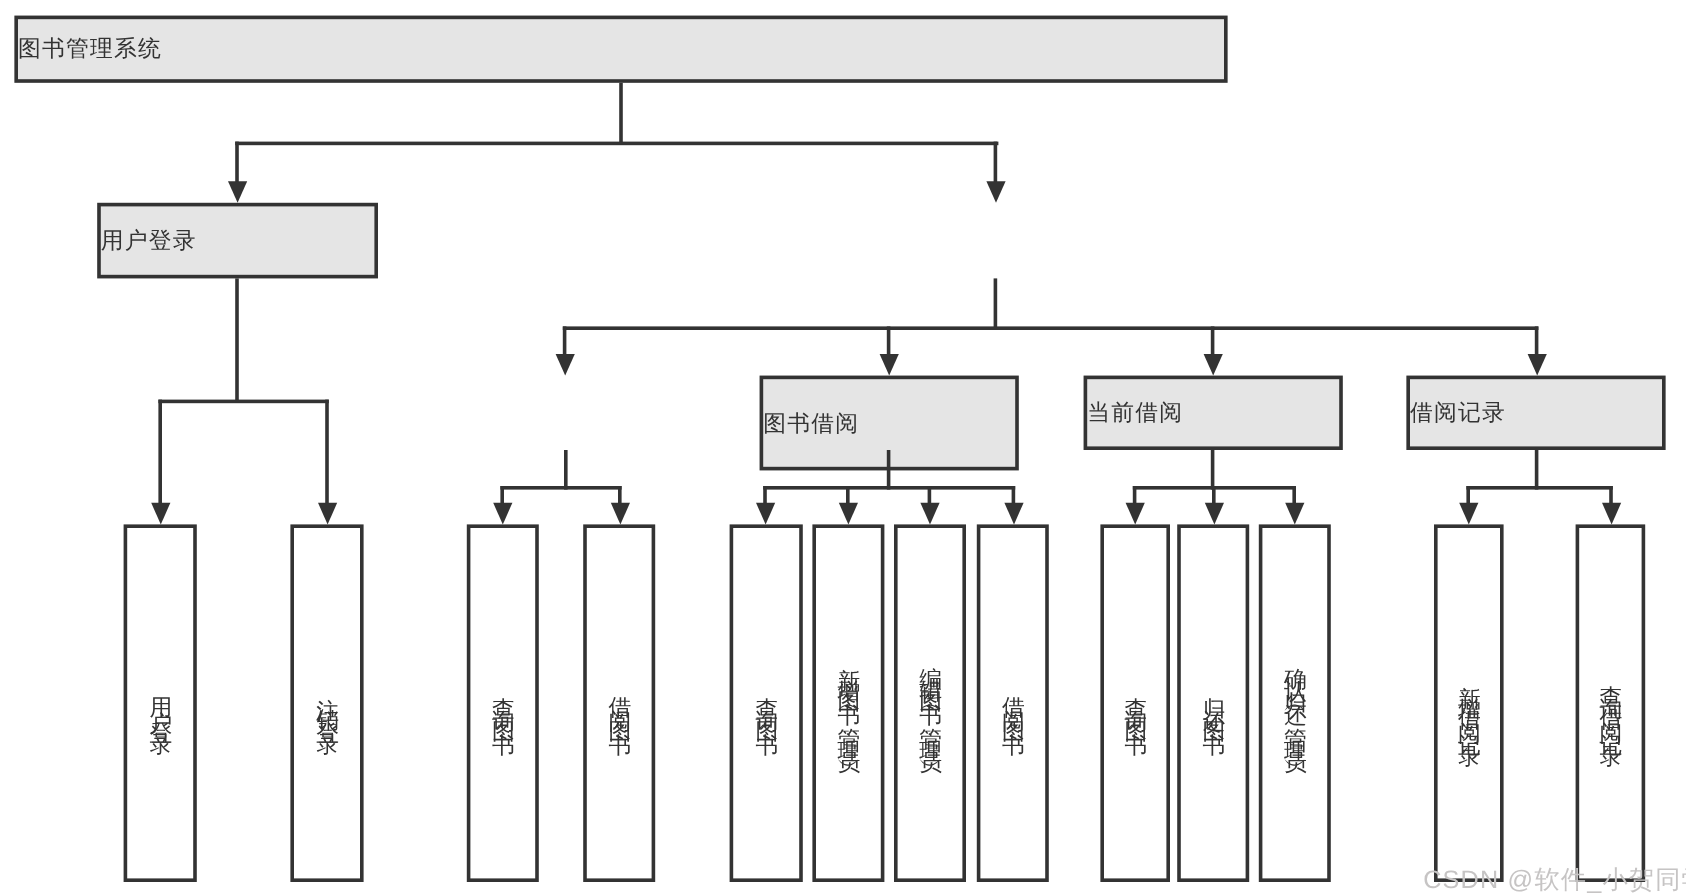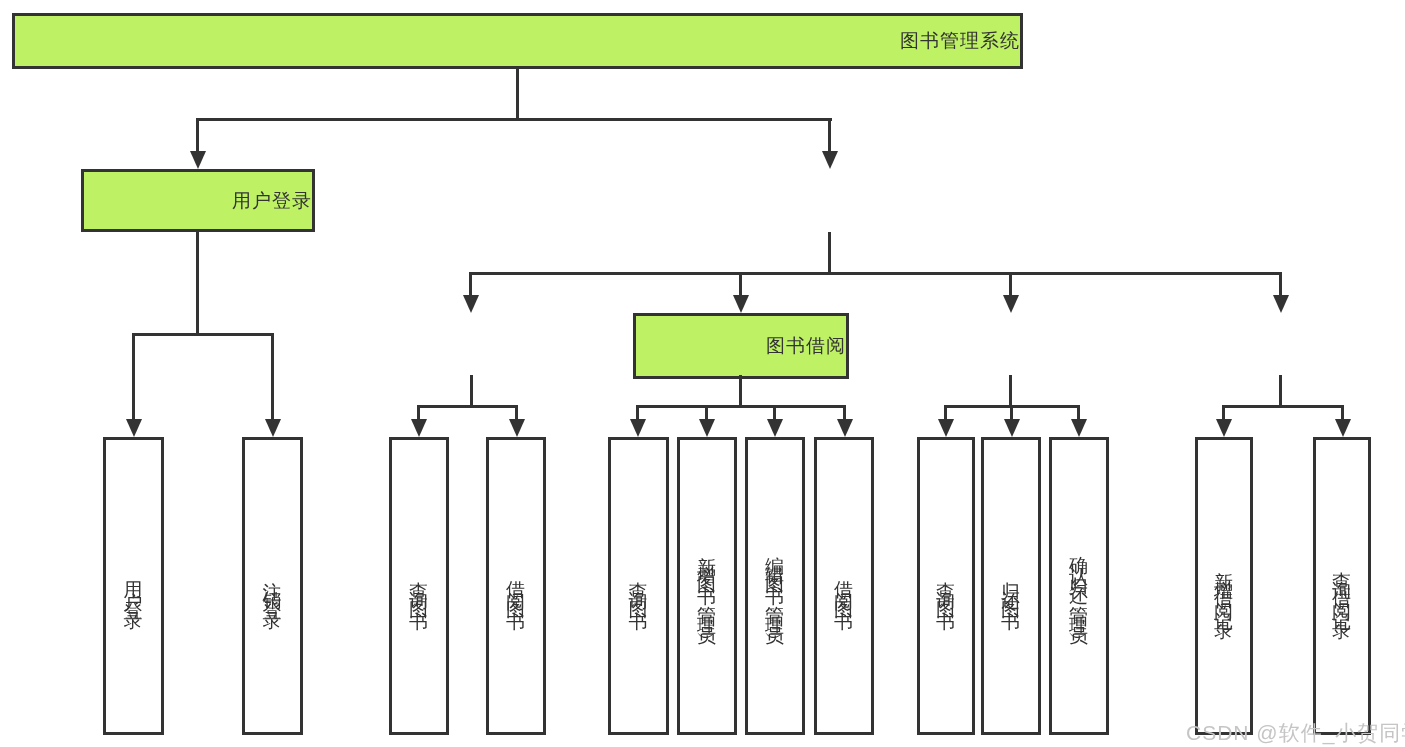--- a/index.html
+++ b/index.html
@@ -2,23 +2,23 @@
 <html><head>
 <meta charset="utf-8">
 <style>
   html,body{margin:0;padding:0;background:#ffffff;}
   body{font-family:"Liberation Sans","DejaVu Sans",sans-serif;}
   #stage{position:relative;width:1405px;height:747px;background:#ffffff;overflow:hidden;}
 
   .node{
     position:absolute;
     border:3px solid #333333;
-    background:#bef264;
+    background:#e5e5e5;
     box-sizing:border-box;
-    display:flex;align-items:center;justify-content:flex-end;
+    display:flex;align-items:center;justify-content:flex-start;
     font-size:19px;color:#333333;
     letter-spacing:1px;
     white-space:nowrap;
   }
   .leaf{
     position:absolute;
     top:437px;height:298px;
     border:3px solid #333333;
     background:#ffffff;
     box-sizing:border-box;
@@ -54,25 +54,31 @@
   <div class="node" style="left:12px;top:13px;width:1011px;height:56px;">
     <span>图书管理系统</span>
   </div>
 
   <div class="node" style="left:81px;top:169px;width:234px;height:63px;">
     <span>用户登录</span>
   </div>
 
 
 
-  <div class="node" style="left:633px;top:313px;width:216px;height:66px;">
+  <div class="node" style="left:633px;top:313px;width:216px;height:79px;">
     <span>图书借阅</span>
   </div>
 
+  <div class="node" style="left:903px;top:313px;width:216px;height:62px;">
+    <span>当前借阅</span>
+  </div>
 
+  <div class="node" style="left:1172px;top:313px;width:216px;height:62px;">
+    <span>借阅记录</span>
+  </div>
 
   <div class="leaf" style="left:103px;width:61px;">
     <span class="vtext">用户登录</span>
   </div>
   <div class="leaf" style="left:242px;width:61px;">
     <span class="vtext">注销登录</span>
   </div>
 
   <div class="leaf" style="left:389px;width:60px;">
     <span class="vtext">查询图书</span>

